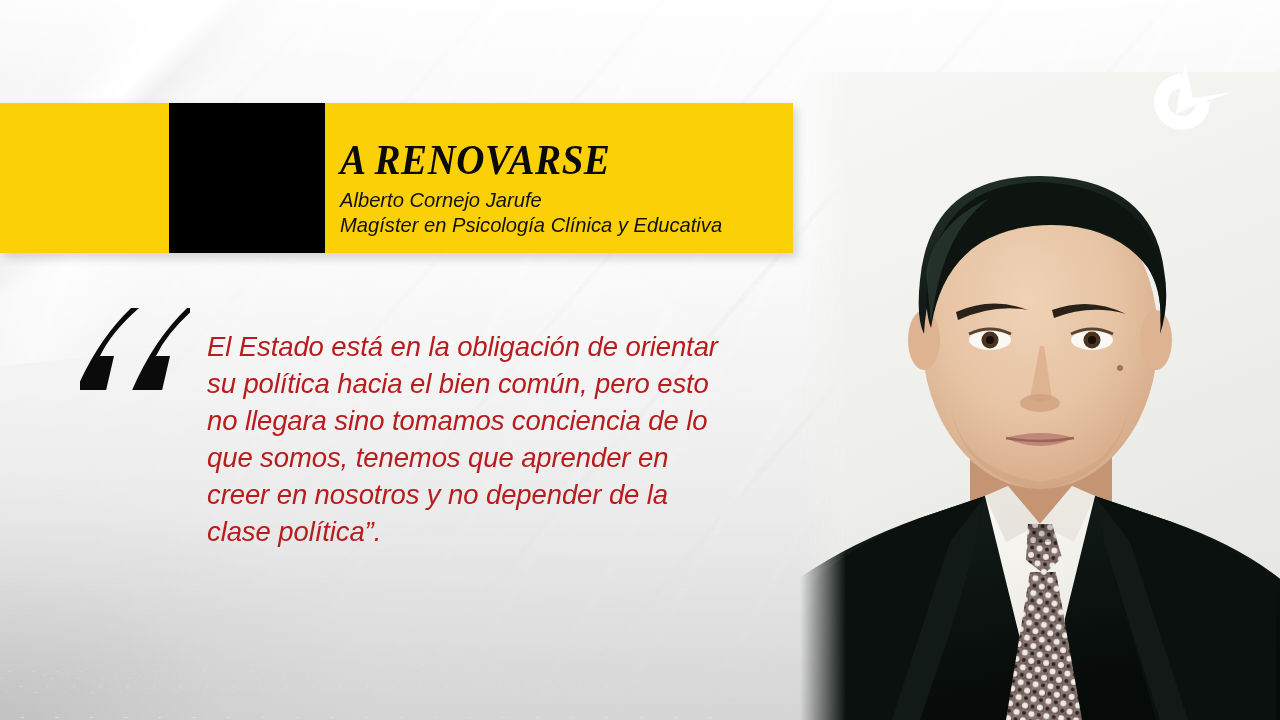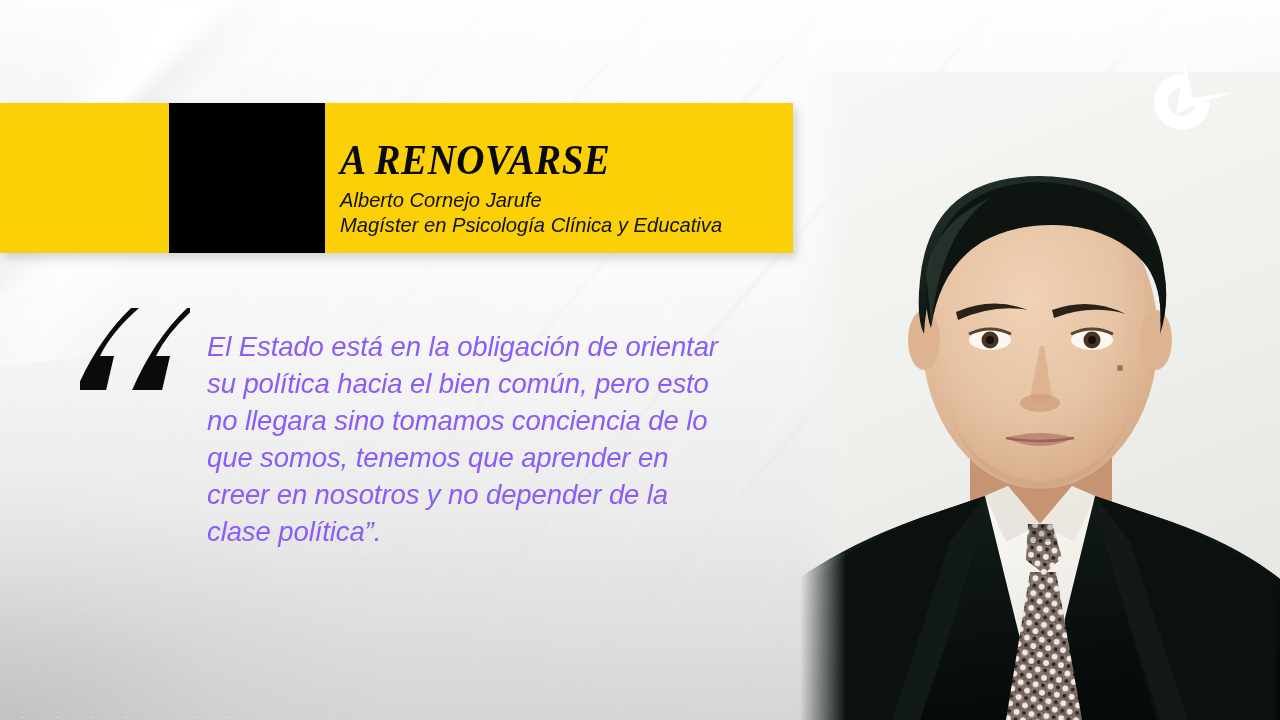--- a/index.html
+++ b/index.html
@@ -194,21 +194,21 @@
   .quote-mark svg { display:block; }
   .quote-text {
     position: absolute;
     left: 127px;
     top: 28px;
     width: 600px;
     font-family: "Liberation Sans", sans-serif;
     font-style: italic;
     font-size: 27.5px;
     line-height: 37px;
-    color: #8b5cf6;
+    color: #b91c1c;
     letter-spacing: -.1px;
     white-space: pre-line;
   }
 
   
   .logo {
     position: absolute;
     right: 42px;
     top: 52px;
     width: 100px;

